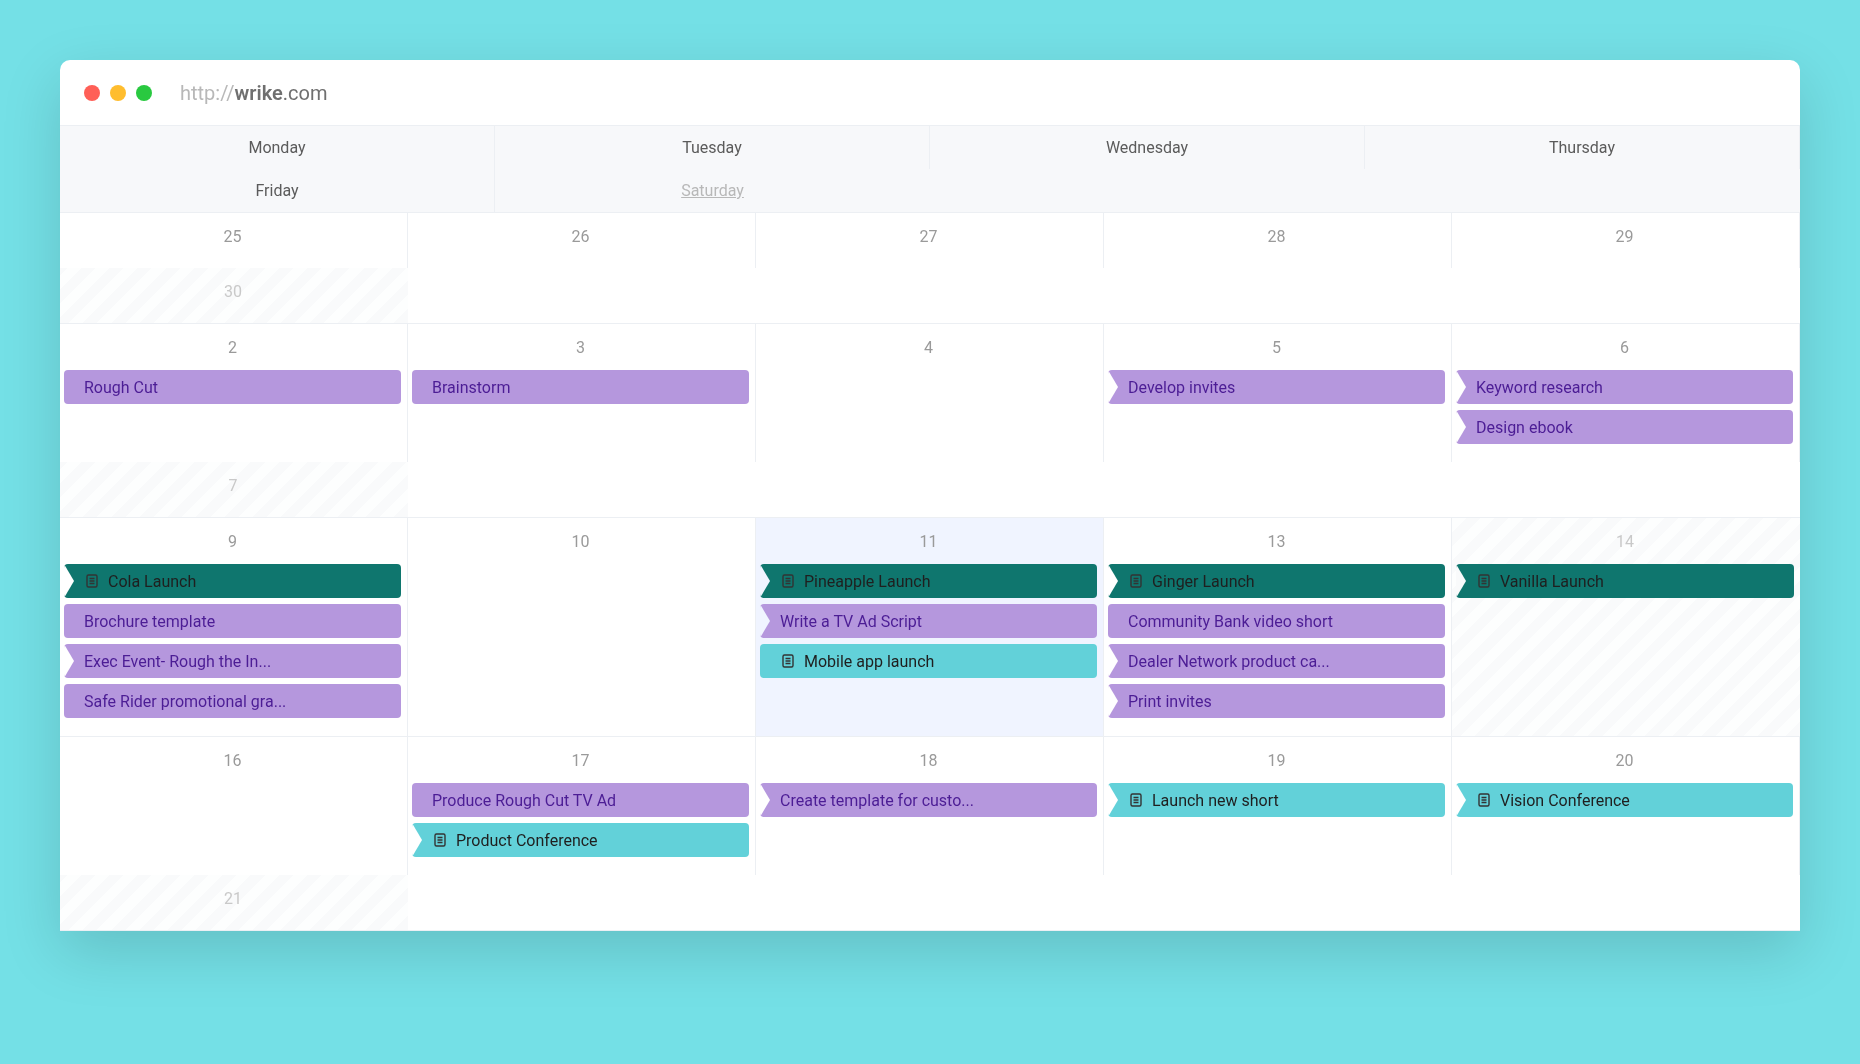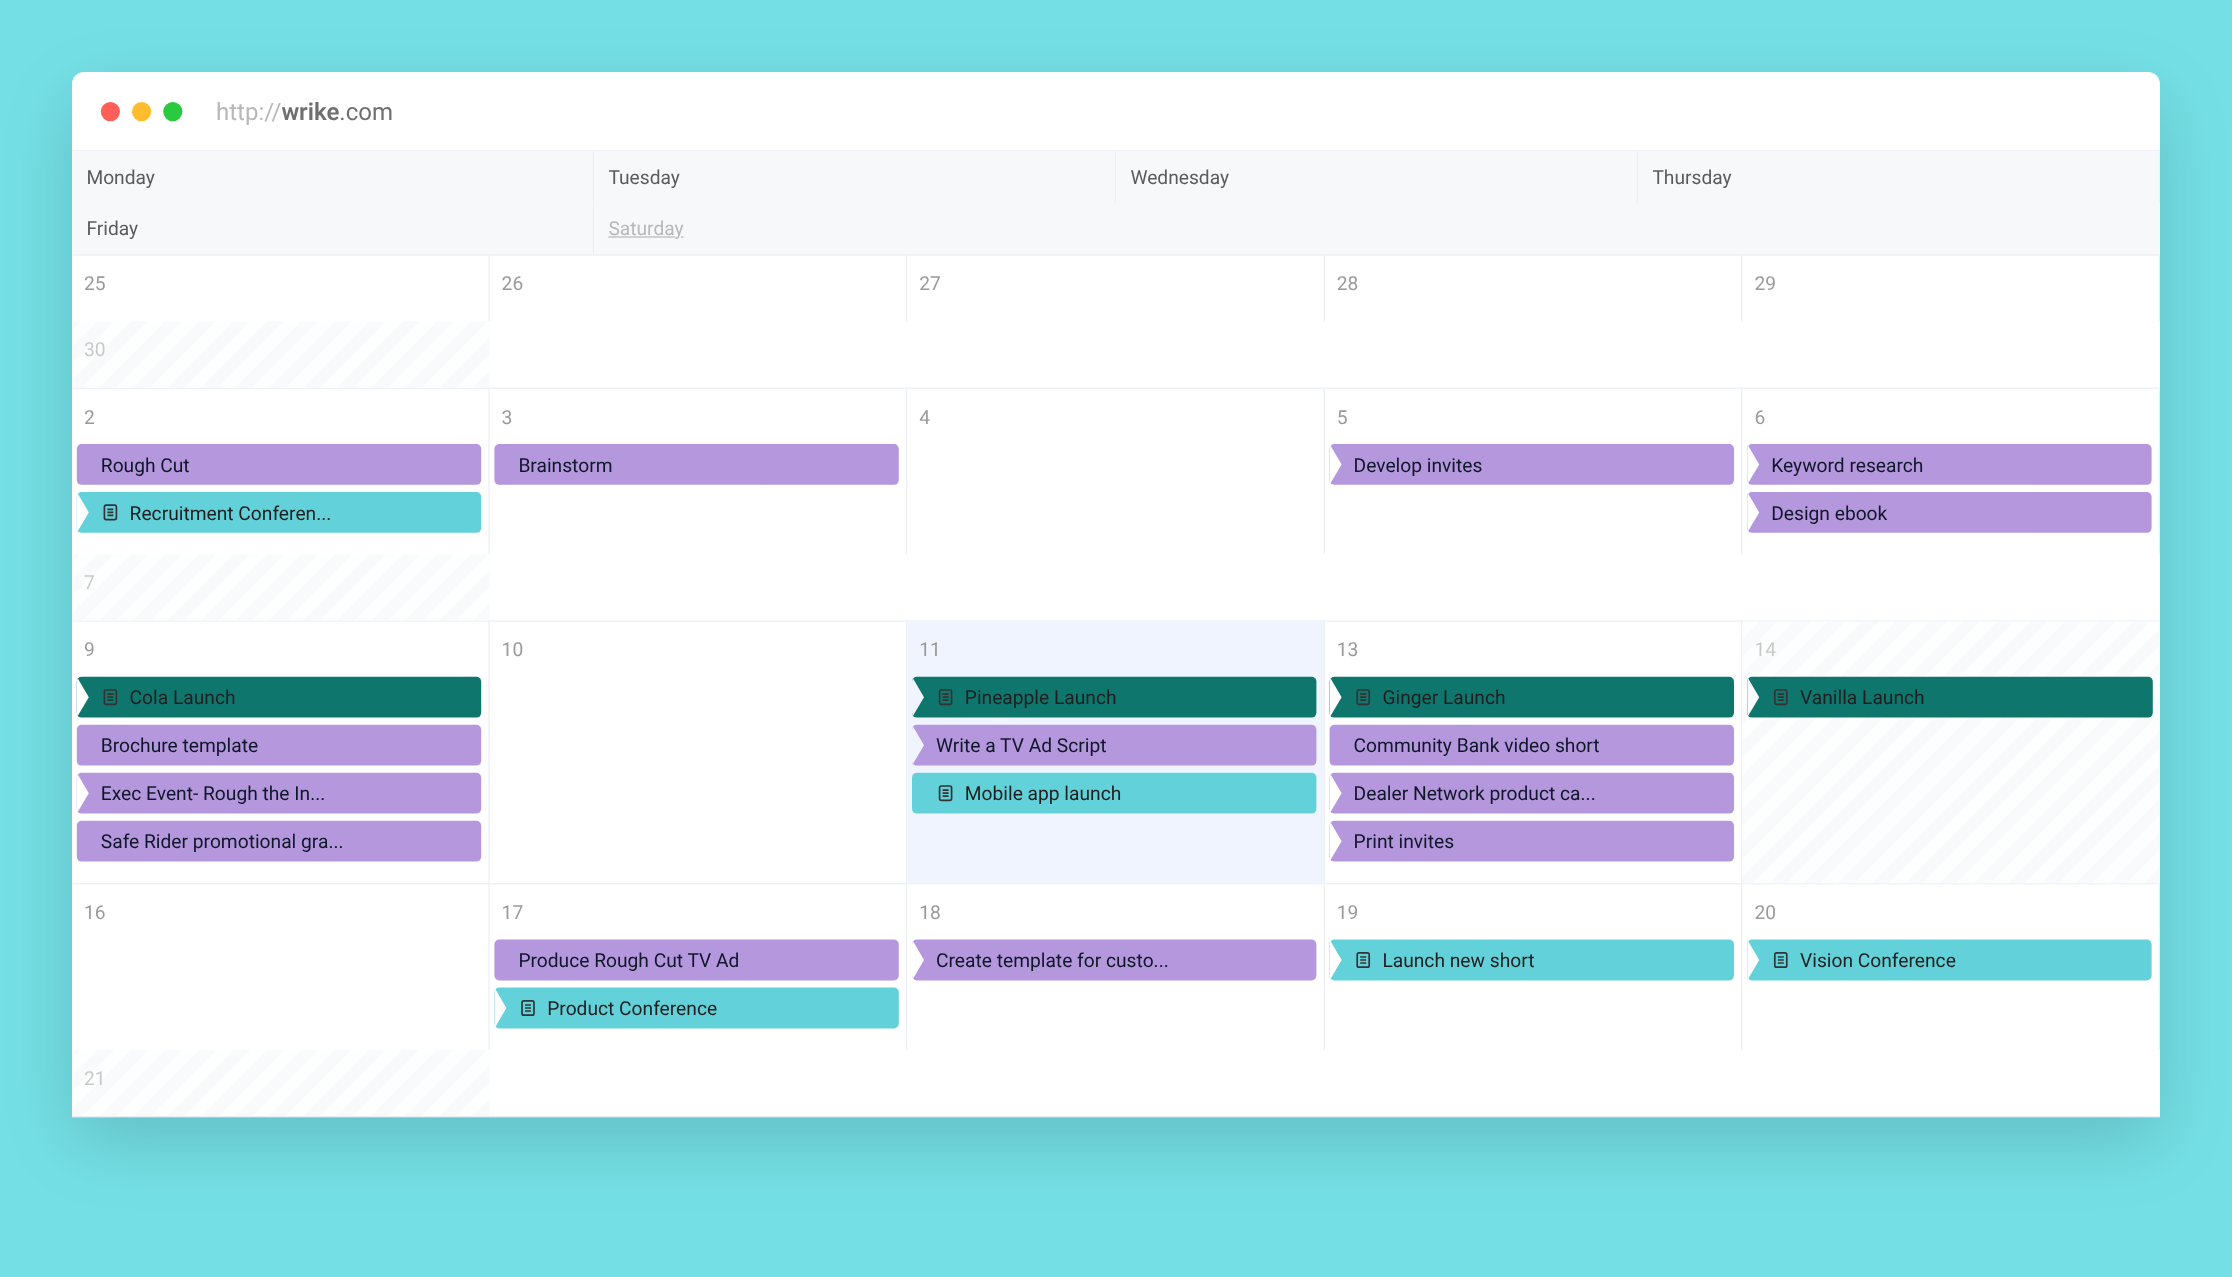--- a/index.html
+++ b/index.html
@@ -9,20 +9,21 @@
     font-family: -apple-system, BlinkMacSystemFont, "Segoe UI", Roboto, Helvetica, Arial, sans-serif;
     padding: 60px 60px 0 60px;
     overflow: hidden;
   }
   .window {
     background: #fff;
     border-radius: 10px 10px 0 0;
     box-shadow: 0 20px 60px rgba(0,0,0,0.15);
     overflow: hidden;
     width: 100%;
+    text-align: center;
   }
   .titlebar {
     display: flex;
     align-items: center;
     padding: 18px 24px;
     border-bottom: 1px solid #eceff3;
     height: 66px;
   }
   .dots { display: flex; gap: 10px; margin-right: 28px; }
   .dot { width: 16px; height: 16px; border-radius: 50%; }
@@ -88,21 +89,21 @@
     font-size: 16px;
     color: #333;
     white-space: nowrap;
     overflow: hidden;
     text-overflow: ellipsis;
   }
   .event .lbl {
     overflow: hidden;
     text-overflow: ellipsis;
   }
-  .event.purple { background: #b597dd; color: #0f172a; }
+  .event.purple { background: #b597dd; color: #4c1d95; }
   .event.teal   { background: #62d1d9; color: #1f1f1f; }
   .event.orange { background: #0f766e; color: #1f1f1f; }
 
   
   .event.arrow::before {
     content: "";
     position: absolute;
     left: 0;
     top: 0;
     width: 0; height: 0;
@@ -166,31 +167,20 @@
         <div class="cell weekend">
           <span class="daynum">30</span>
         </div>
       </div>
       <div class="row">
         <div class="cell">
           <span class="daynum">2</span>
           <div class="event purple">
             <span class="lbl">Rough Cut</span>
           </div>
-          <div class="event teal arrow">
-            <span class="icon-note">
-              <svg viewBox="0 0 16 16" width="16" height="16" fill="none" stroke="#333" stroke-width="1.4">
-                <rect x="3" y="2" width="10" height="12" rx="1.5"></rect>
-                <line x1="5.5" y1="5.5" x2="10.5" y2="5.5"></line>
-                <line x1="5.5" y1="8" x2="10.5" y2="8"></line>
-                <line x1="5.5" y1="10.5" x2="10.5" y2="10.5"></line>
-              </svg>
-            </span>
-            <span class="lbl">Recruitment Conferen...</span>
-          </div>
         </div>
         <div class="cell">
           <span class="daynum">3</span>
           <div class="event purple">
             <span class="lbl">Brainstorm</span>
           </div>
         </div>
         <div class="cell">
           <span class="daynum">4</span>
         </div>

